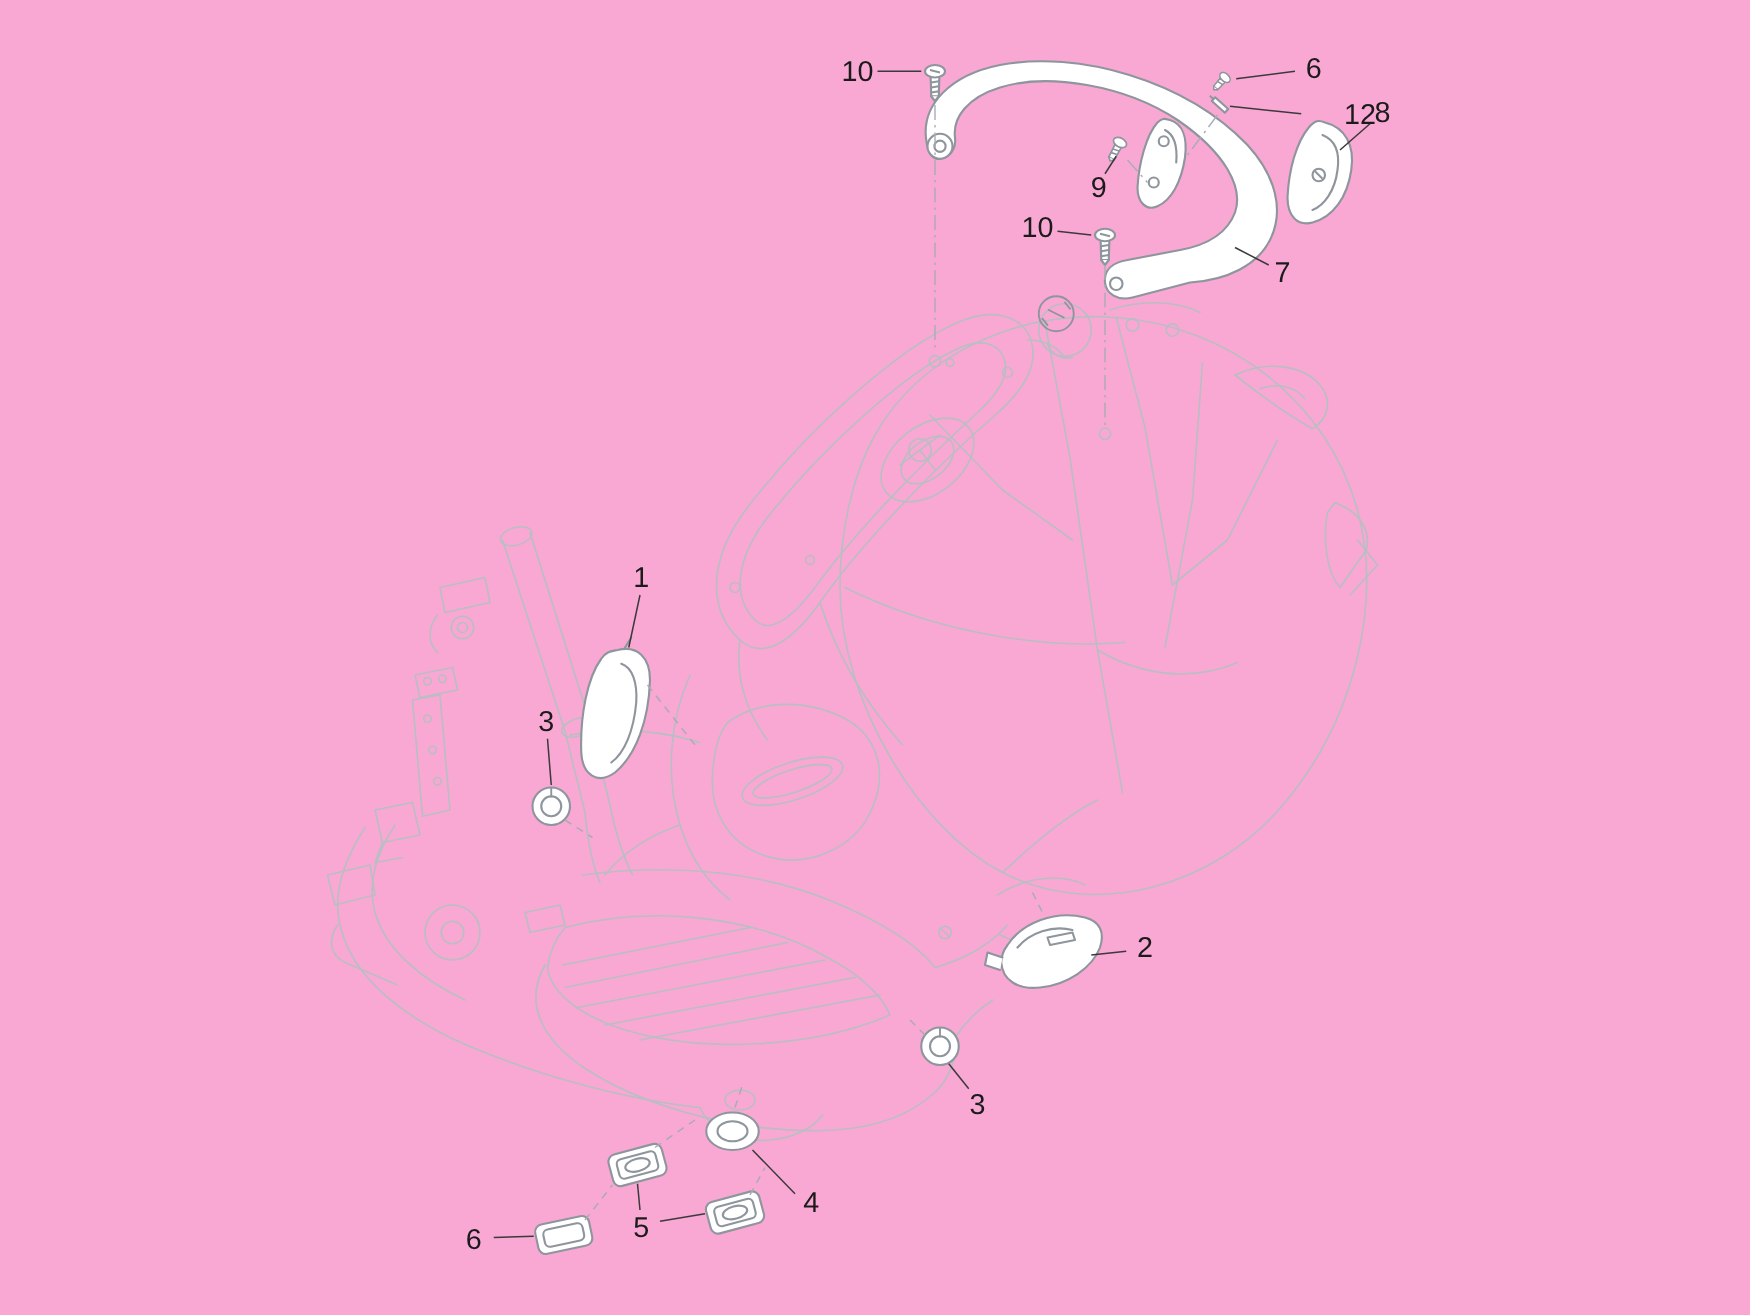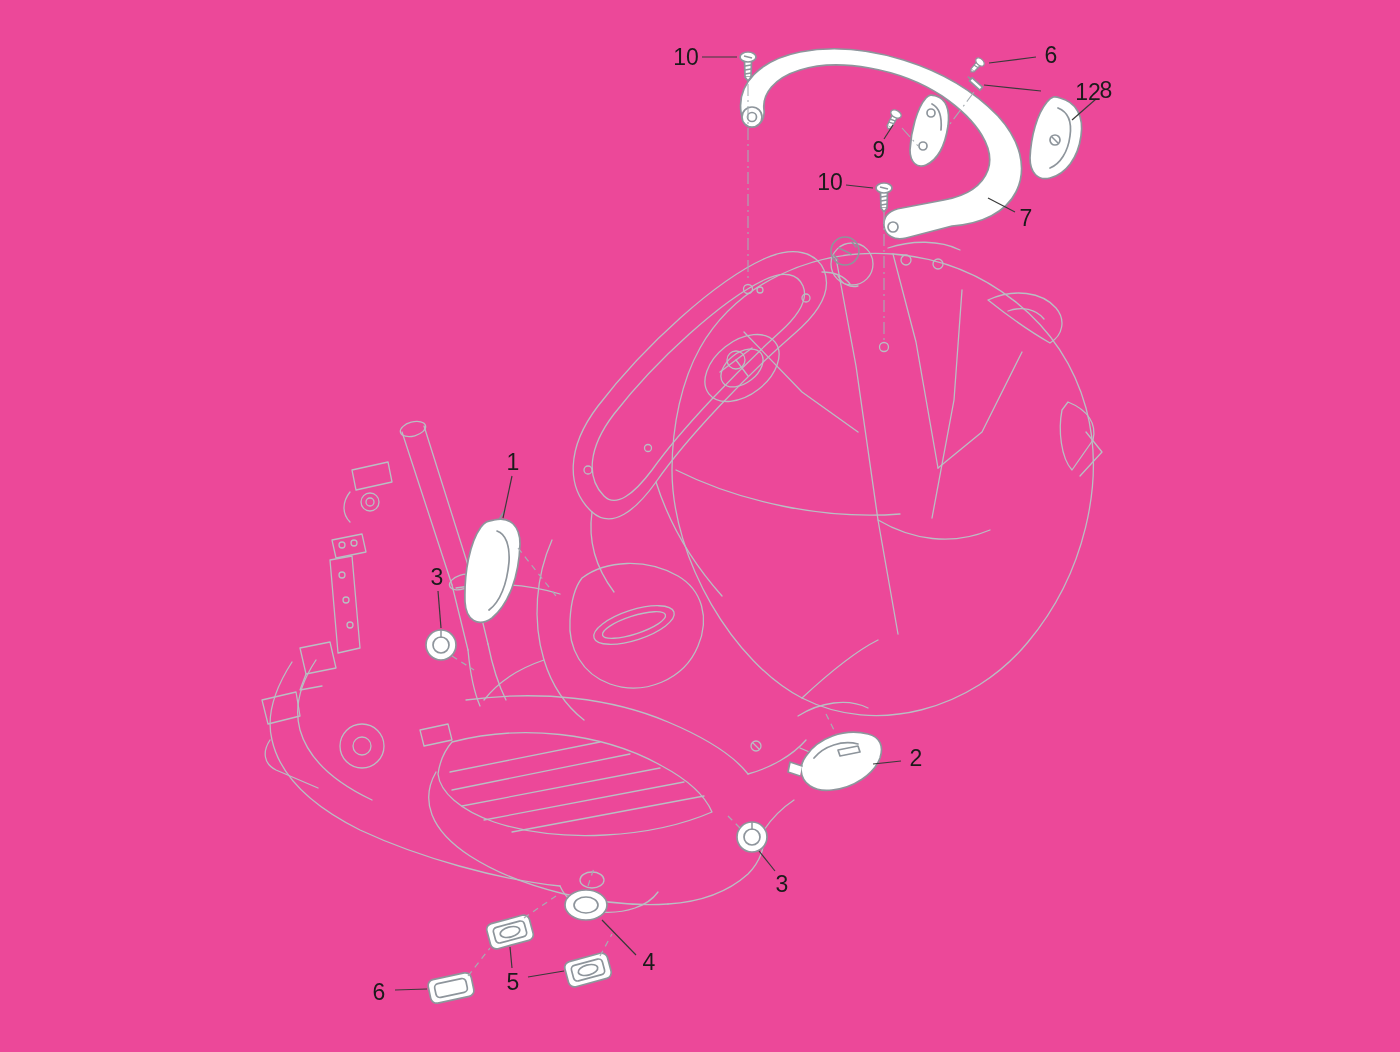--- a/index.html
+++ b/index.html
@@ -1,16 +1,16 @@
 <!DOCTYPE html>
 <html><head>
 <meta charset="utf-8">
 <style>
   html,body{margin:0;padding:0;background:#ffffff;}
-  .stage{position:relative;width:1400px;height:1052px;background:#ec4899;overflow:hidden;
+  .stage{position:relative;width:1400px;height:1052px;background:#f9a8d4;overflow:hidden;
          font-family:"Liberation Sans",sans-serif;text-align:center;}
   .stage svg{position:absolute;left:0;top:0;}
   
   .ln  path,.ln ellipse,.ln circle,.ln line{fill:none;stroke:#b9bec3;stroke-width:1.3;stroke-linecap:round;stroke-linejoin:round;}
   .pt  path,.pt ellipse,.pt circle,.pt rect{fill:#ffffff;stroke:#8e959c;stroke-width:1.7;stroke-linecap:round;stroke-linejoin:round;}
   .pto path,.pto ellipse,.pto circle,.pto line{fill:none;stroke:#8e959c;stroke-width:1.5;stroke-linecap:round;stroke-linejoin:round;}
   .dash path,.dash line{fill:none;stroke:#a7adb3;stroke-width:1.2;stroke-dasharray:6 5;}
   .dashdot path,.dashdot line{fill:none;stroke:#a7adb3;stroke-width:1.1;stroke-dasharray:12 4 2 4;}
   #leader-svg line{stroke:#3a3a3a;stroke-width:1.2;}
   .callout{position:absolute;transform:translate(-50%,-50%);font-size:23px;line-height:1;

